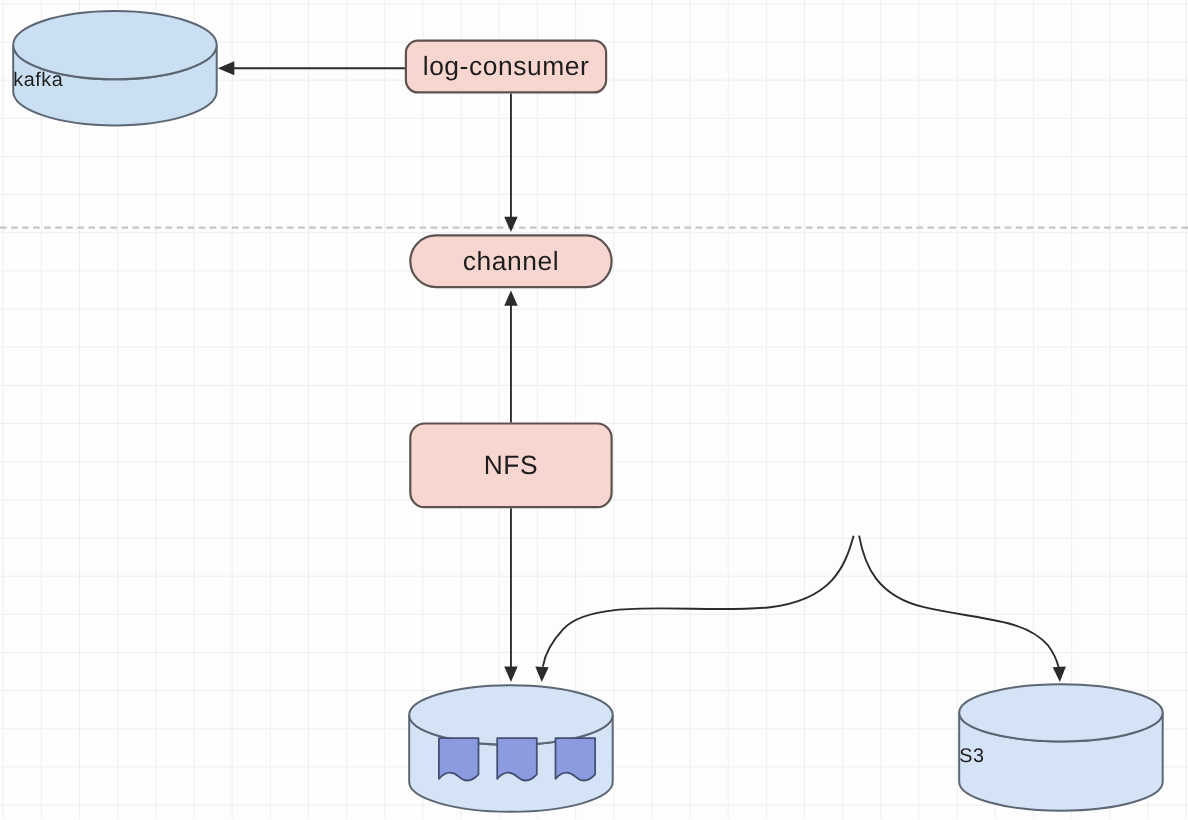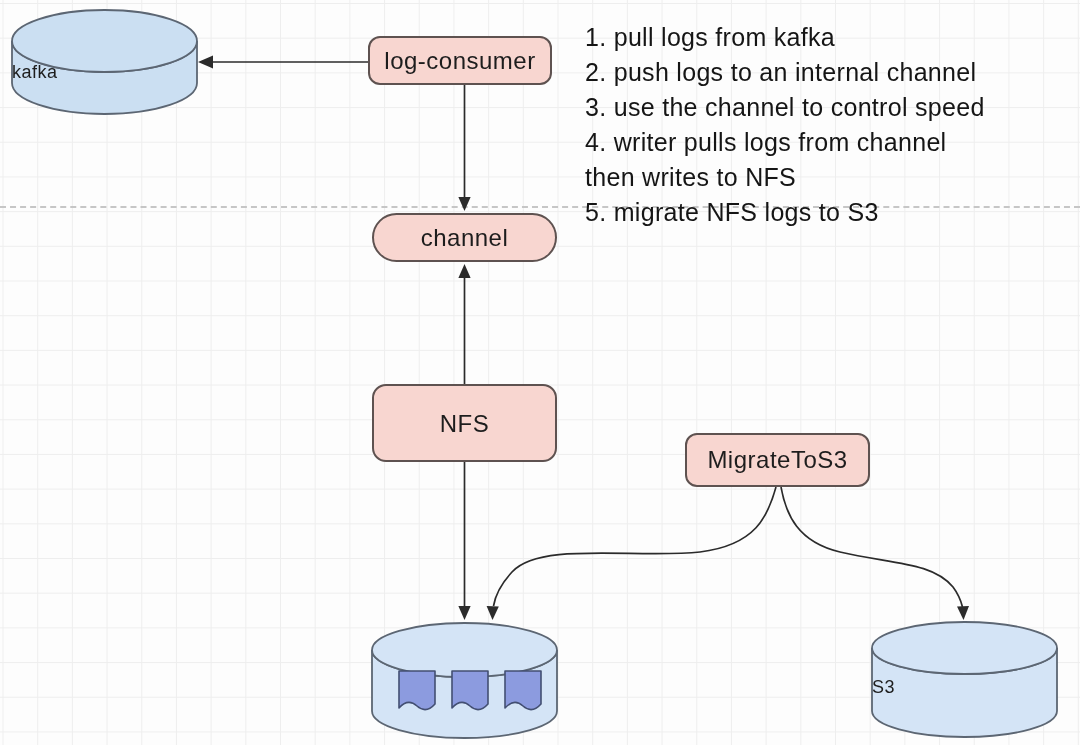--- a/index.html
+++ b/index.html
@@ -144,26 +144,15 @@
   </div>
 
   <div class="box box-channel">
     <span>channel</span>
   </div>
 
   <div class="box box-log-writer">
     <span>NFS</span>
   </div>
 
-  <div class="box box-migrate">
-    <span>MigrateToS3</span>
-  </div>
 
-  <div class="notes">
-    <div>1. pull logs from kafka</div>
-    <div>2. push logs to an internal channel</div>
-    <div>3. use the channel to control speed</div>
-    <div>4. writer pulls logs from channel</div>
-    <div>then writes to NFS</div>
-    <div>5. migrate NFS logs to S3</div>
-  </div>
 
 </div>
 
 </body></html>

